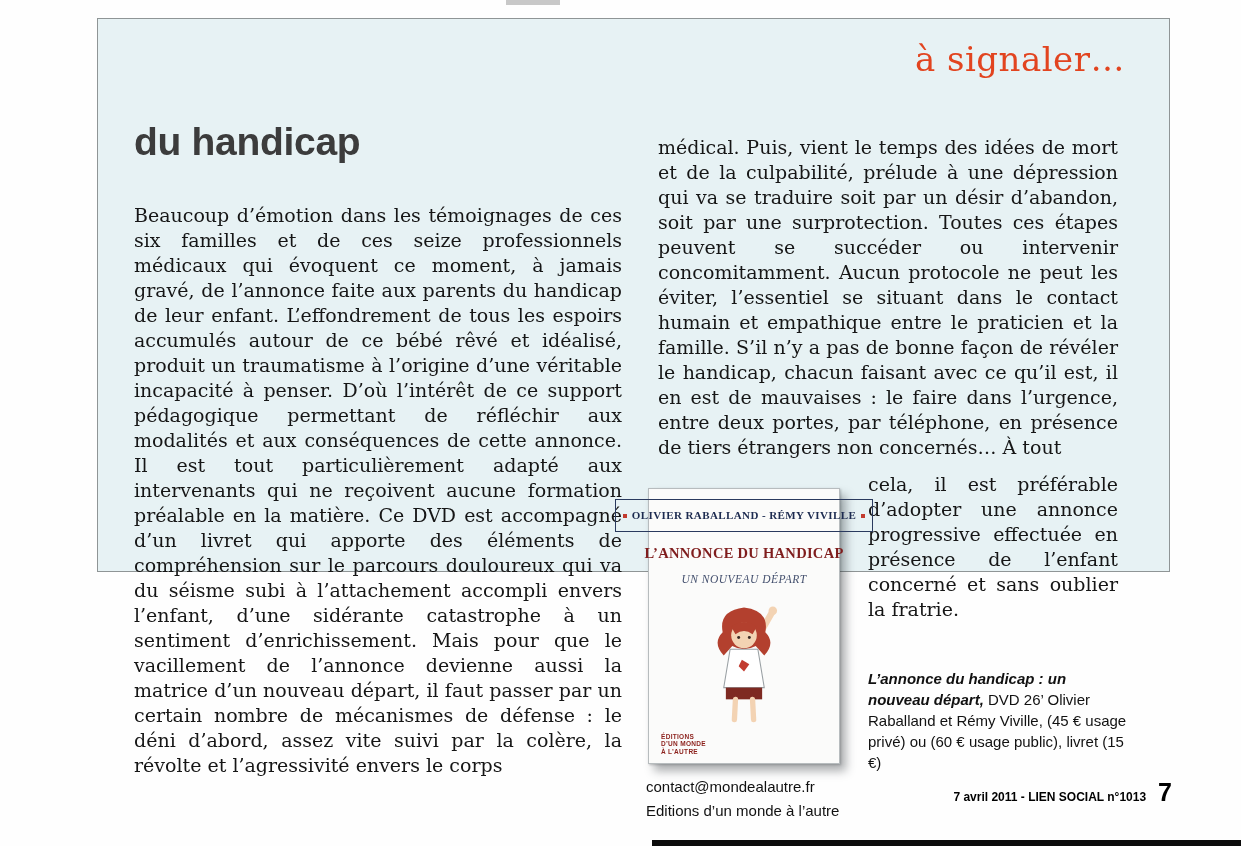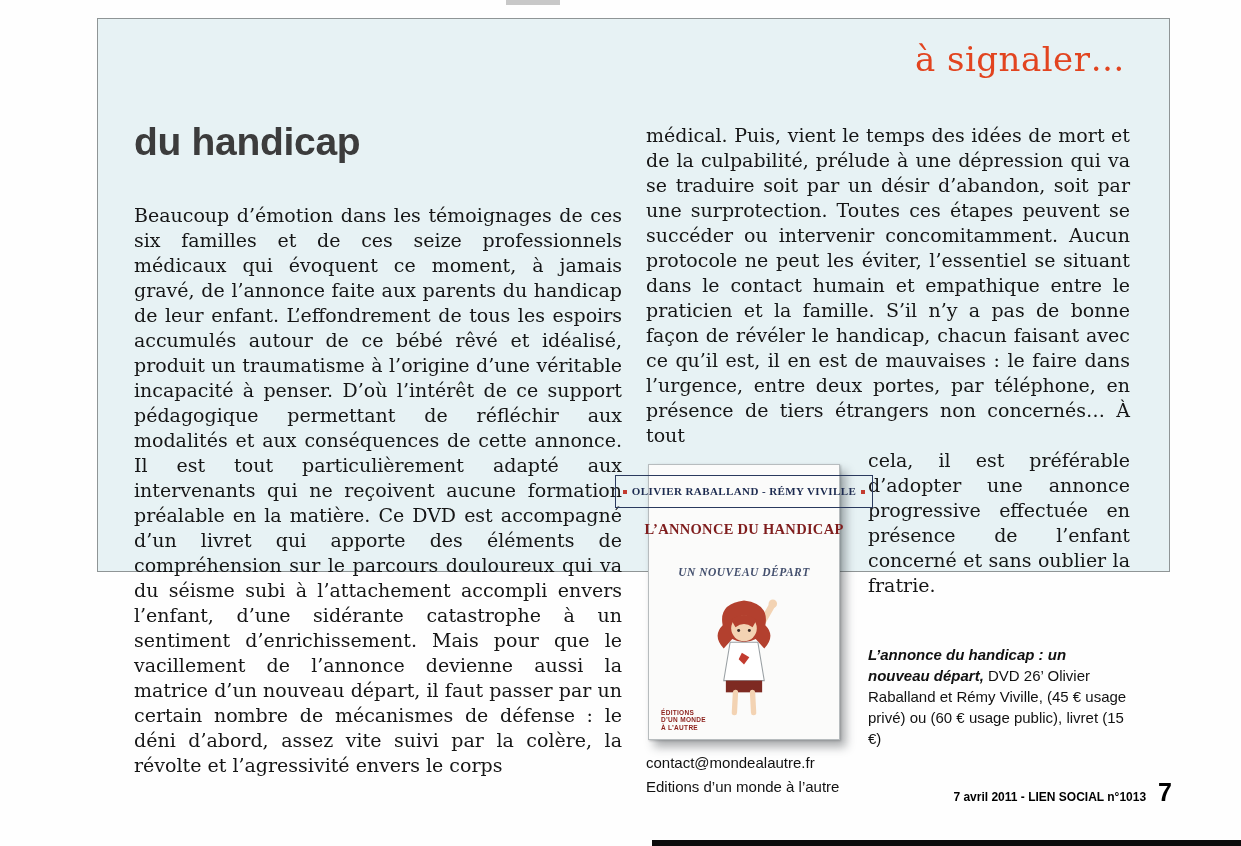--- a/index.html
+++ b/index.html
@@ -39,21 +39,21 @@
   }
 
   .col {
     position:absolute;
     font-size:19px; line-height:25px;
     color:#161616;
     text-align:justify;
   }
   .col-left  { left:36px;  top:184px; width:488px; }
   .col-right { left:548px; top:104px; width:484px; }
-  .para { margin:0; }
+  .para { margin:12px; }
 
   
   .dvd-float {
     float:left;
     width:206px; height:288px;
     margin:14px 16px 2px 0;
     position:relative;
   }
   .dvd-cover {
     position:absolute; left:2px; top:2px;
@@ -73,22 +73,22 @@
     color:#1d2b50; white-space:nowrap;
     display:flex; align-items:center; gap:5px;
   }
   .cover-authors .dot { width:4px; height:4px; background:#c23b2f; display:inline-block; }
   .cover-title {
     margin-top:9px;
     font-size:14.5px; font-weight:bold; color:#7f1d1d;
     letter-spacing:0.3px; white-space:nowrap;
   }
   .cover-subtitle {
-    margin-top:18px;
-    font-size:11.5px; font-style:italic; font-weight:bold; color:#44506e;
+    margin-top:1px;
+    font-size:11.5px; font-style:italic; font-weight:normal; color:#44506e;
     letter-spacing:0.5px;
   }
   .cover-art { width:118px; height:128px; margin:6px auto 2px; display:block; }
   .cover-genre {
     border:1px solid #22304f;
     padding:3px 16px;
     font-size:10.5px; font-weight:bold; letter-spacing:2px;
     color:#1d2b50;
     margin:2px auto 0;
   }

